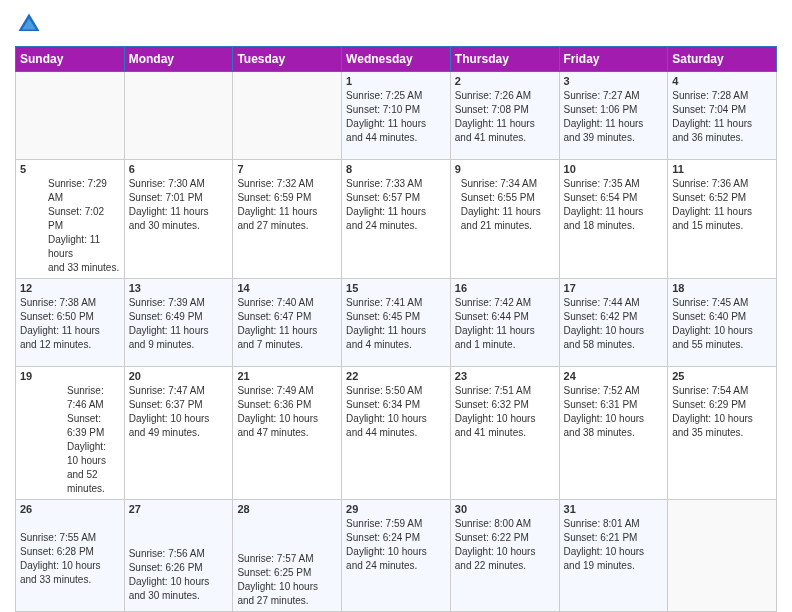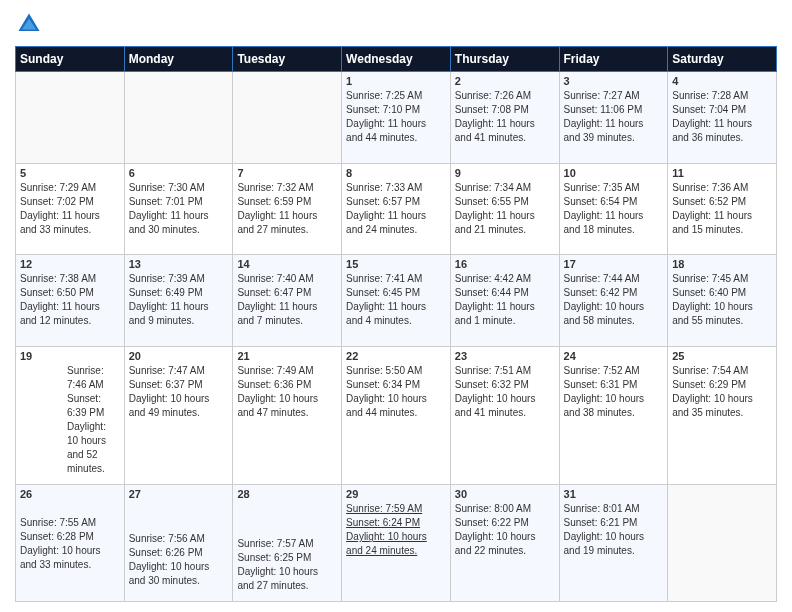--- a/index.html
+++ b/index.html
@@ -59,21 +59,21 @@
       font-size: 16px;
       color: #555;
     }
     .calendar {
       flex: 1;
       border-collapse: collapse;
       width: 100%;
       table-layout: fixed;
     }
     .calendar th {
-      background-color: #0f172a;
+      background-color: #a21caf;
       color: #fff;
       font-size: 12px;
       font-weight: bold;
       padding: 5px 4px;
       text-align: left;
       border: 1px solid #2e74c0;
     }
     .calendar td {
       border: 1px solid #ccc;
       vertical-align: top;
@@ -152,36 +152,36 @@
           <td>
             <span class="day-num">2</span>
             <div class="day-info" style="white-space: pre-line;">Sunrise: 7:26 AM
 Sunset: 7:08 PM
 Daylight: 11 hours
 and 41 minutes.</div>
           </td>
           <td>
             <span class="day-num">3</span>
             <div class="day-info" style="white-space: pre-line;">Sunrise: 7:27 AM
-Sunset: 11:06 PM
+Sunset: 1:06 PM
 Daylight: 11 hours
 and 39 minutes.</div>
           </td>
           <td>
             <span class="day-num">4</span>
             <div class="day-info" style="white-space: pre-line;">Sunrise: 7:28 AM
 Sunset: 7:04 PM
 Daylight: 11 hours
 and 36 minutes.</div>
           </td>
         </tr>
         <tr>
           <td>
             <span class="day-num">5</span>
-            <div class="day-info" style="white-space: pre-line;">Sunrise: 7:29 AM
+            <div class="day-info" style="white-space: pre-line; margin-left: 28px;">Sunrise: 7:29 AM
 Sunset: 7:02 PM
 Daylight: 11 hours
 and 33 minutes.</div>
           </td>
           <td>
             <span class="day-num">6</span>
             <div class="day-info" style="white-space: pre-line;">Sunrise: 7:30 AM
 Sunset: 7:01 PM
 Daylight: 11 hours
 and 30 minutes.</div>
@@ -195,21 +195,21 @@
           </td>
           <td>
             <span class="day-num">8</span>
             <div class="day-info" style="white-space: pre-line;">Sunrise: 7:33 AM
 Sunset: 6:57 PM
 Daylight: 11 hours
 and 24 minutes.</div>
           </td>
           <td>
             <span class="day-num">9</span>
-            <div class="day-info" style="white-space: pre-line;">Sunrise: 7:34 AM
+            <div class="day-info" style="white-space: pre-line; margin-left: 6px;">Sunrise: 7:34 AM
 Sunset: 6:55 PM
 Daylight: 11 hours
 and 21 minutes.</div>
           </td>
           <td>
             <span class="day-num">10</span>
             <div class="day-info" style="white-space: pre-line;">Sunrise: 7:35 AM
 Sunset: 6:54 PM
 Daylight: 11 hours
 and 18 minutes.</div>
@@ -246,21 +246,21 @@
           </td>
           <td>
             <span class="day-num">15</span>
             <div class="day-info" style="white-space: pre-line;">Sunrise: 7:41 AM
 Sunset: 6:45 PM
 Daylight: 11 hours
 and 4 minutes.</div>
           </td>
           <td>
             <span class="day-num">16</span>
-            <div class="day-info" style="white-space: pre-line;">Sunrise: 4:42 AM
+            <div class="day-info" style="white-space: pre-line;">Sunrise: 7:42 AM
 Sunset: 6:44 PM
 Daylight: 11 hours
 and 1 minute.</div>
           </td>
           <td>
             <span class="day-num">17</span>
             <div class="day-info" style="white-space: pre-line;">Sunrise: 7:44 AM
 Sunset: 6:42 PM
 Daylight: 10 hours
 and 58 minutes.</div>
@@ -341,21 +341,21 @@
           </td>
           <td>
             <span class="day-num">28</span>
             <div class="day-info" style="white-space: pre-line; margin-top: 37px;">Sunrise: 7:57 AM
 Sunset: 6:25 PM
 Daylight: 10 hours
 and 27 minutes.</div>
           </td>
           <td>
             <span class="day-num">29</span>
-            <div class="day-info" style="white-space: pre-line; text-decoration: underline;">Sunrise: 7:59 AM
+            <div class="day-info" style="white-space: pre-line;">Sunrise: 7:59 AM
 Sunset: 6:24 PM
 Daylight: 10 hours
 and 24 minutes.</div>
           </td>
           <td>
             <span class="day-num">30</span>
             <div class="day-info" style="white-space: pre-line;">Sunrise: 8:00 AM
 Sunset: 6:22 PM
 Daylight: 10 hours
 and 22 minutes.</div>

